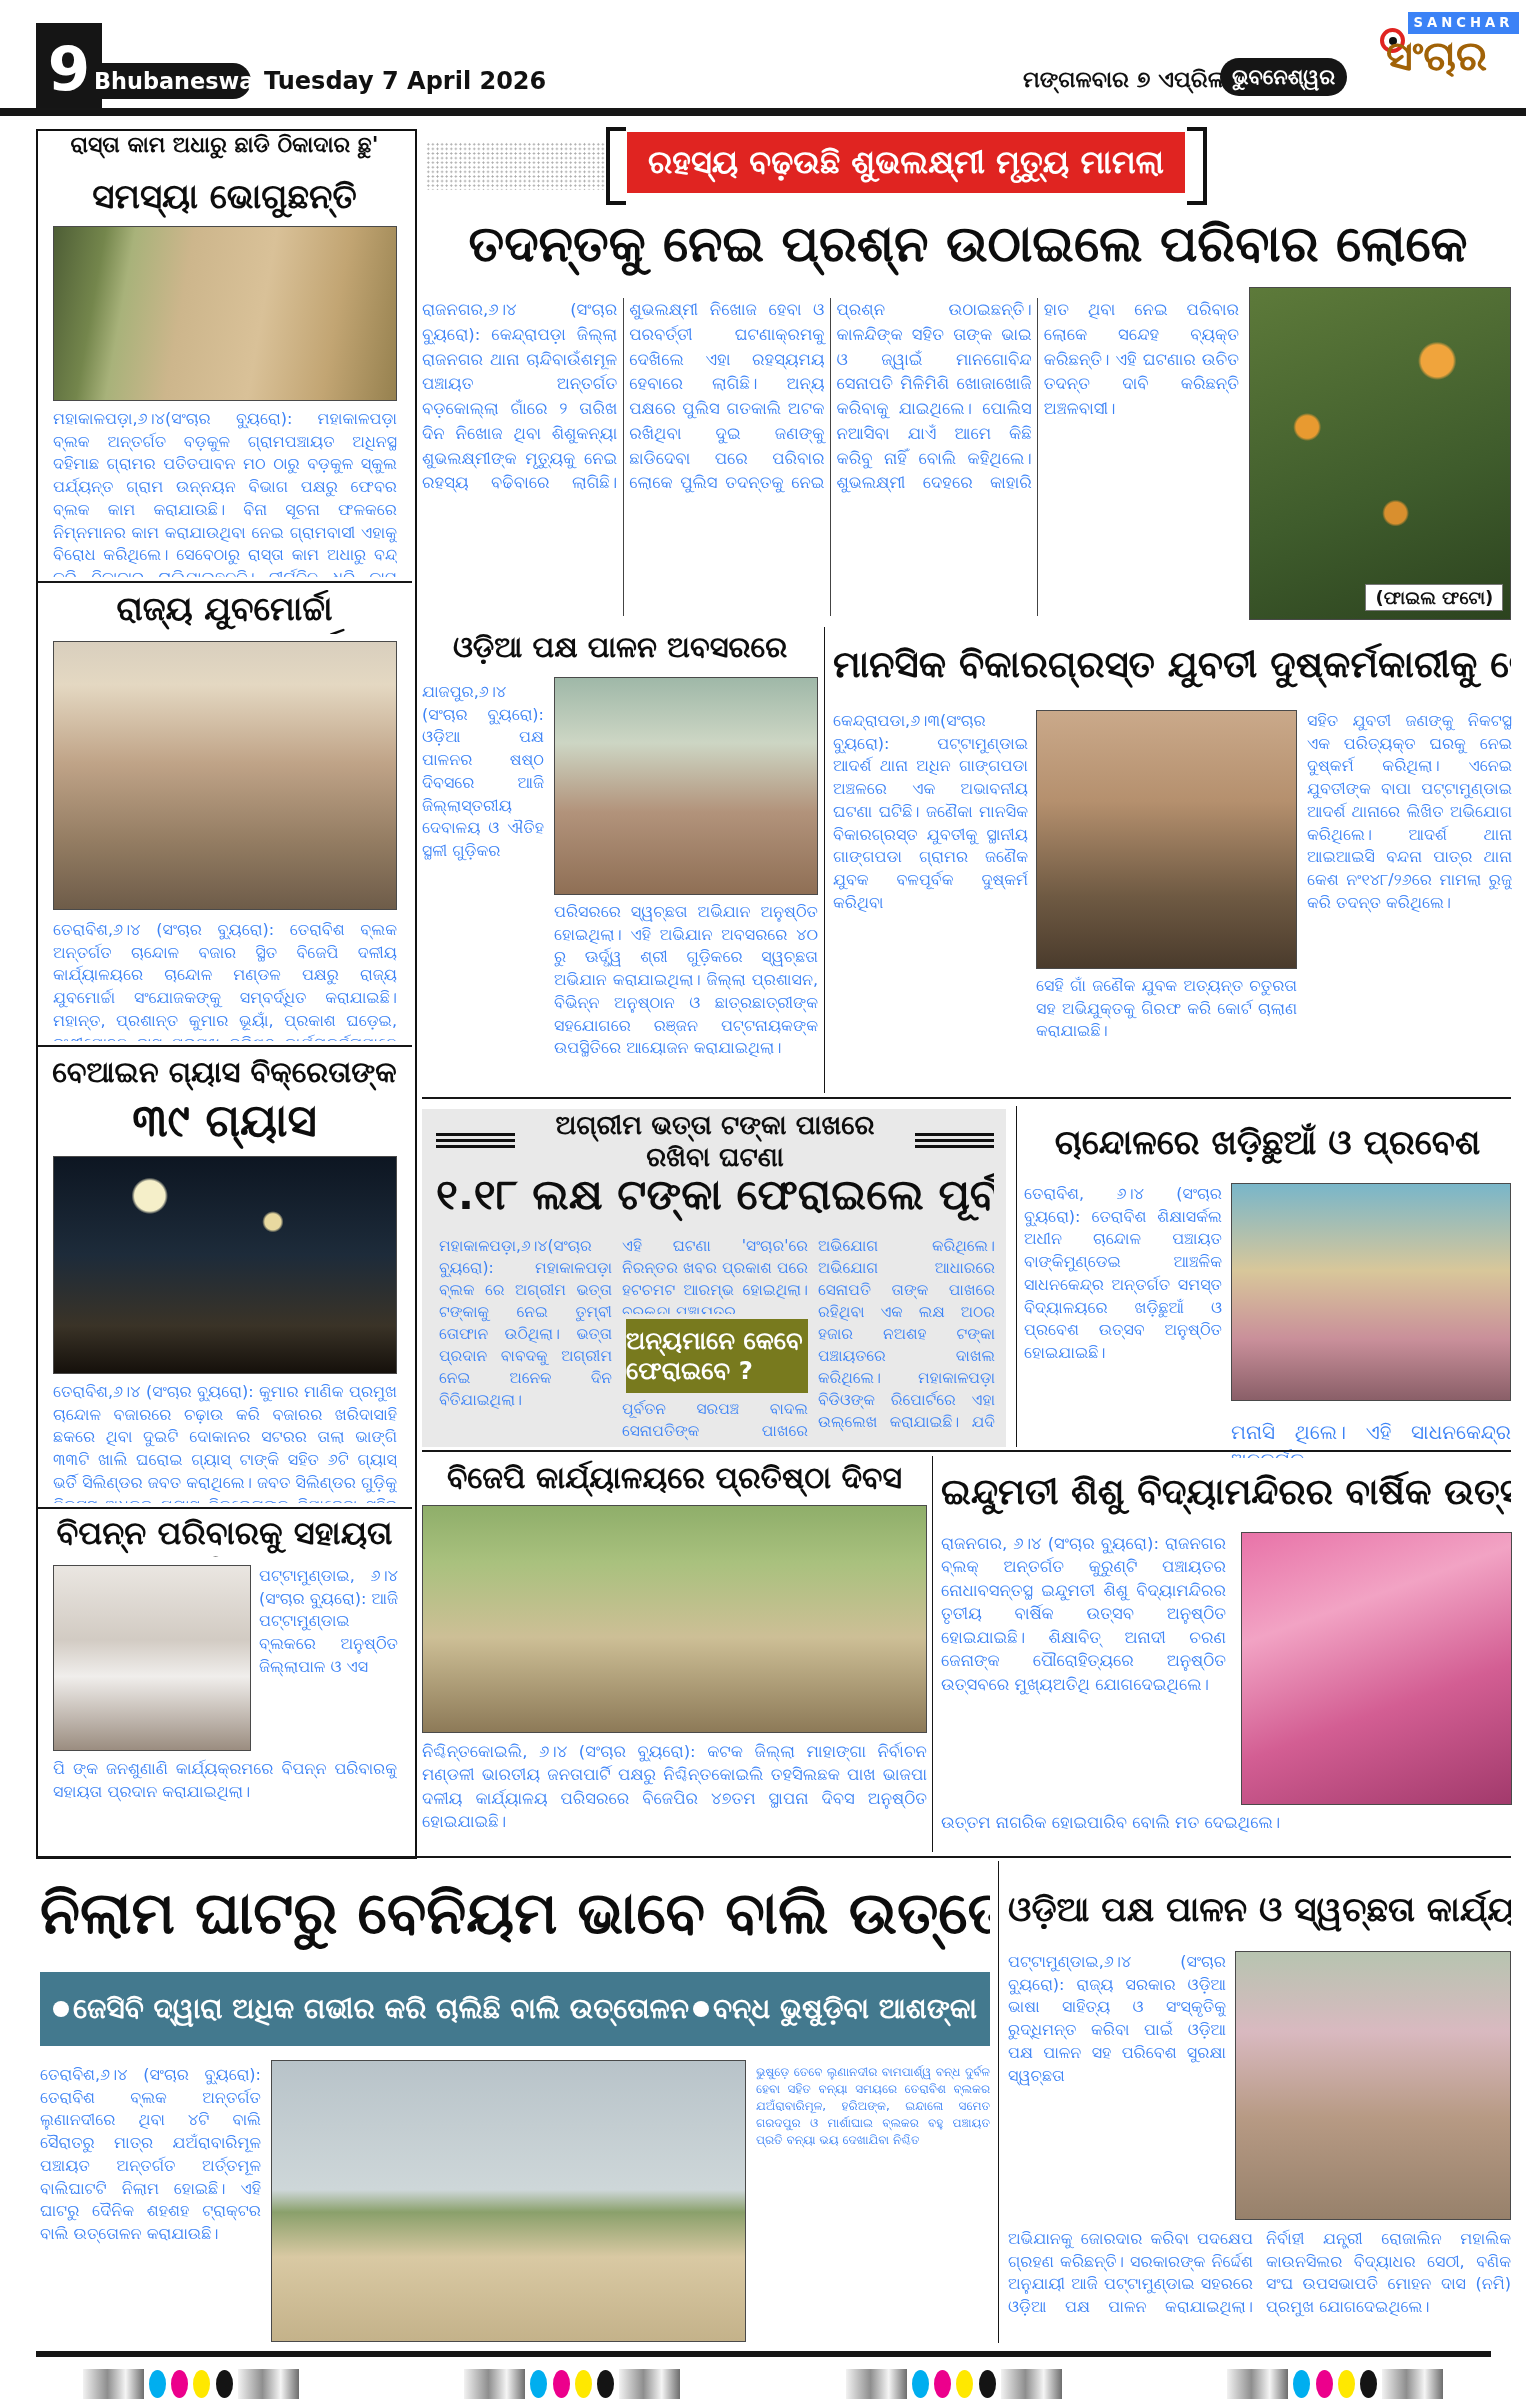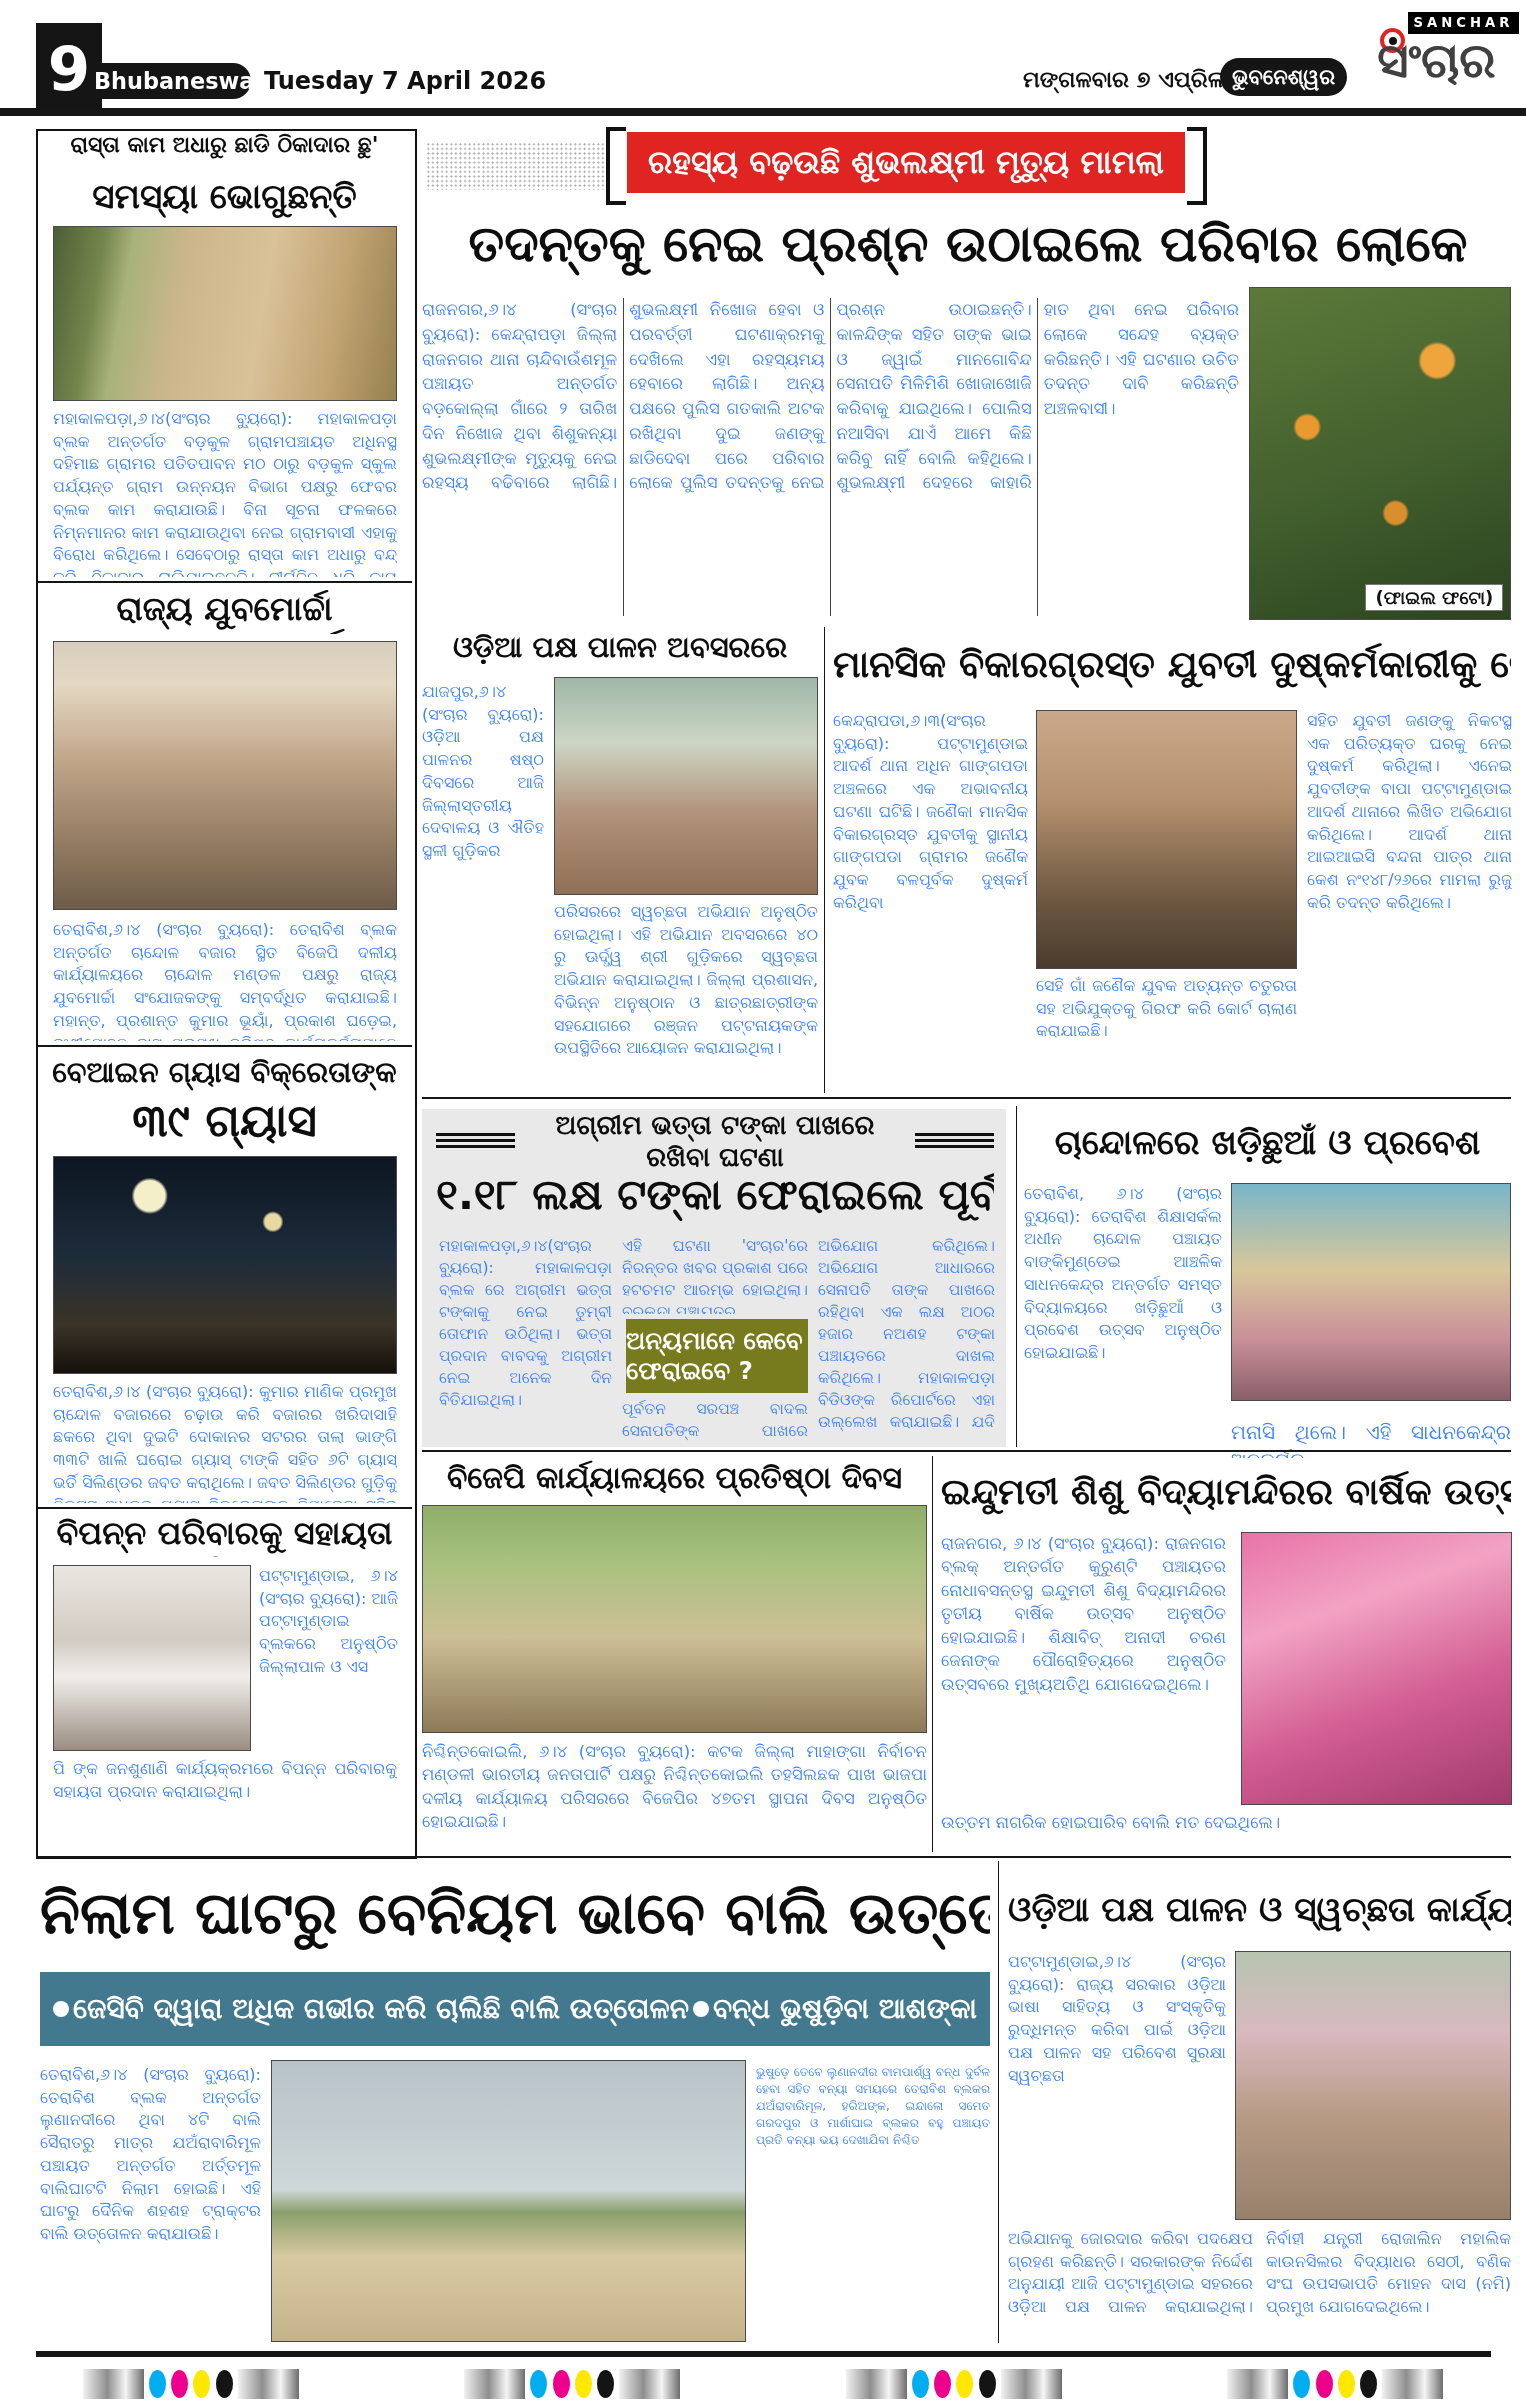--- a/index.html
+++ b/index.html
@@ -44,27 +44,27 @@
               font-size:61px;font-weight:700;text-align:center;line-height:92px;">9</div>
   <div class="abs pill" style="left:94px;top:63px;width:157px;height:36px;border-radius:0 18.5px 18.5px 0;
               font-size:22.4px;line-height:36px;">Bhubaneswar</div>
   <div class="abs" style="left:264px;top:67px;font-size:24px;font-weight:700;color:#111;">Tuesday 7 April 2026</div>
 
   <div class="abs" style="left:1023px;top:66px;font-size:22.4px;font-weight:700;color:#111;">ମଙ୍ଗଳବାର ୭ ଏପ୍ରିଲ ୨୦୨୬</div>
   <div class="abs pill" style="left:1220px;top:58px;width:127px;height:38px;border-radius:20px;
               font-size:21px;line-height:38px;">ଭୁବନେଶ୍ୱର</div>
 
   <div class="abs" style="left:1354px;top:12px;width:165px;height:102px;">
-    <div style="position:absolute;right:0;top:0;width:111px;height:22.4px;background:#000000;color:#fff;
+    <div style="position:absolute;right:0;top:0;width:111px;height:22.4px;background:#3b82f6;color:#fff;
                 font-size:13.2px;letter-spacing:4px;font-weight:700;text-align:center;line-height:22.4px;">SANCHAR</div>
     <span style="position:absolute;left:26.4px;top:16px;width:17px;height:17px;border:4.6px solid #e02421;
                  border-radius:50%;display:inline-block;">
       <span style="position:absolute;left:4.6px;top:4.6px;width:8px;height:8px;background:#111;border-radius:50%;"></span>
     </span>
-    <div style="position:absolute;left:0;top:22.4px;width:165px;font-size:48px;font-weight:700;color:#404040;
+    <div style="position:absolute;left:0;top:22.4px;width:165px;font-size:41px;font-weight:700;color:#a16207;
                 text-align:center;line-height:1.1;">ସଂଚାର</div>
   </div>
 
   <div class="abs hr" style="left:0;top:108px;width:1526px;height:8px;"></div>
 
   <div class="abs" style="left:36px;top:129px;width:377px;height:1726px;border:2px solid #111;"></div>
 
   <div class="abs kick" style="left:49px;top:132px;width:351px;height:34px;font-size:22px;">ରାସ୍ତା କାମ ଅଧାରୁ ଛାଡି ଠିକାଦାର ଛୁ'</div>
   <div class="abs hl" style="left:49px;top:176px;width:351px;height:44px;font-size:34px;">ସମସ୍ୟା ଭୋଗୁଛନ୍ତି ଜନସାଧାରଣ</div>
   <div class="abs photo ph-road" style="left:53px;top:226px;width:344px;height:175px;"></div>

